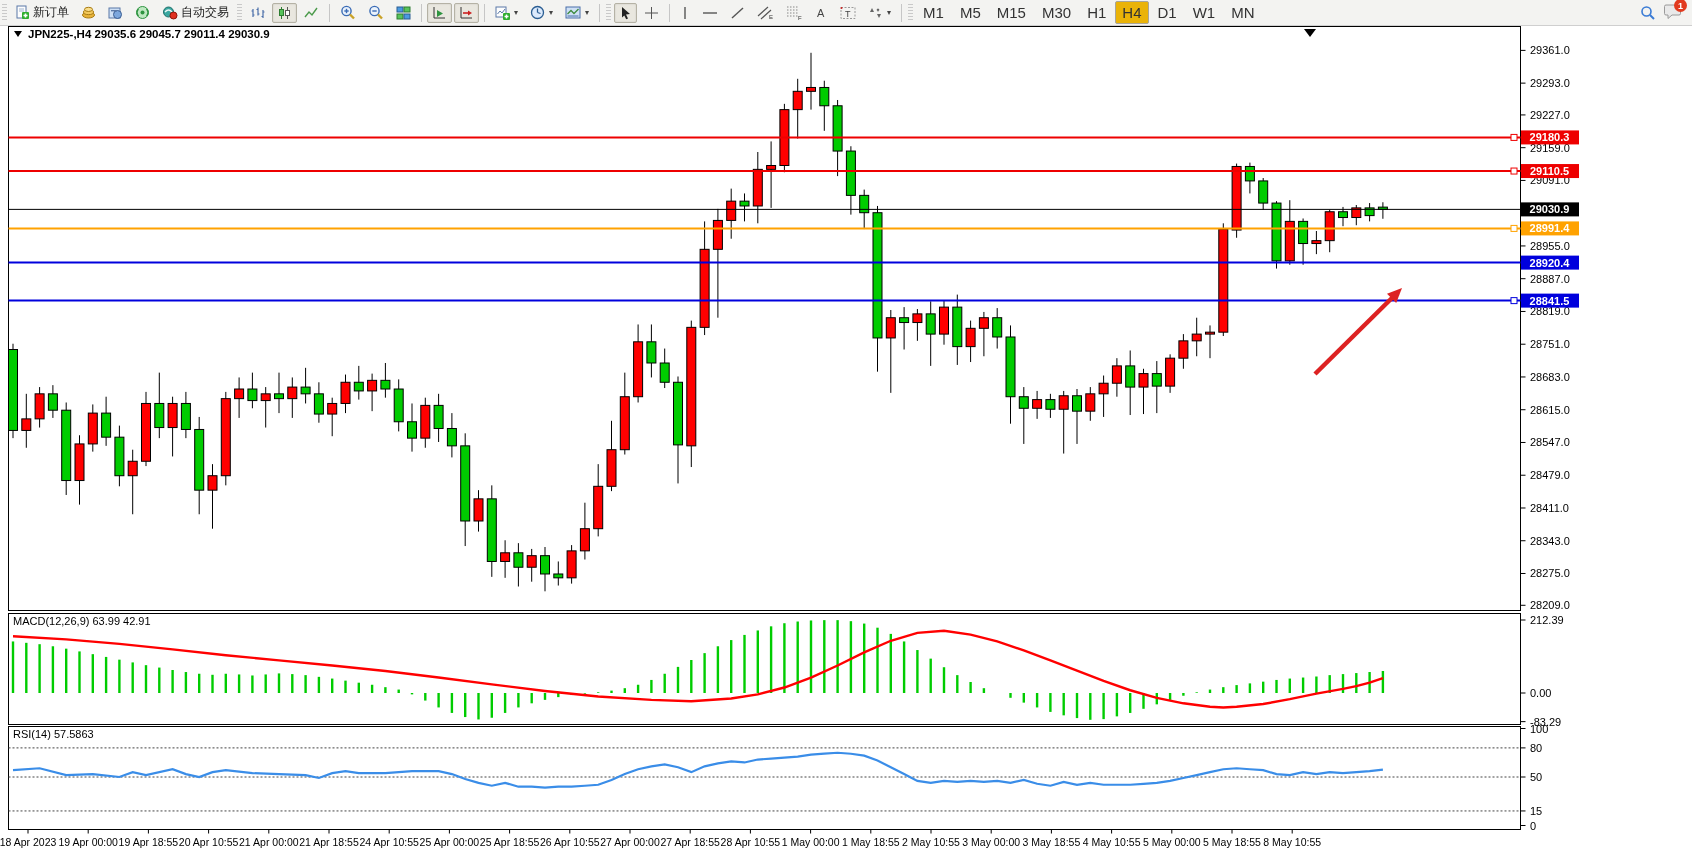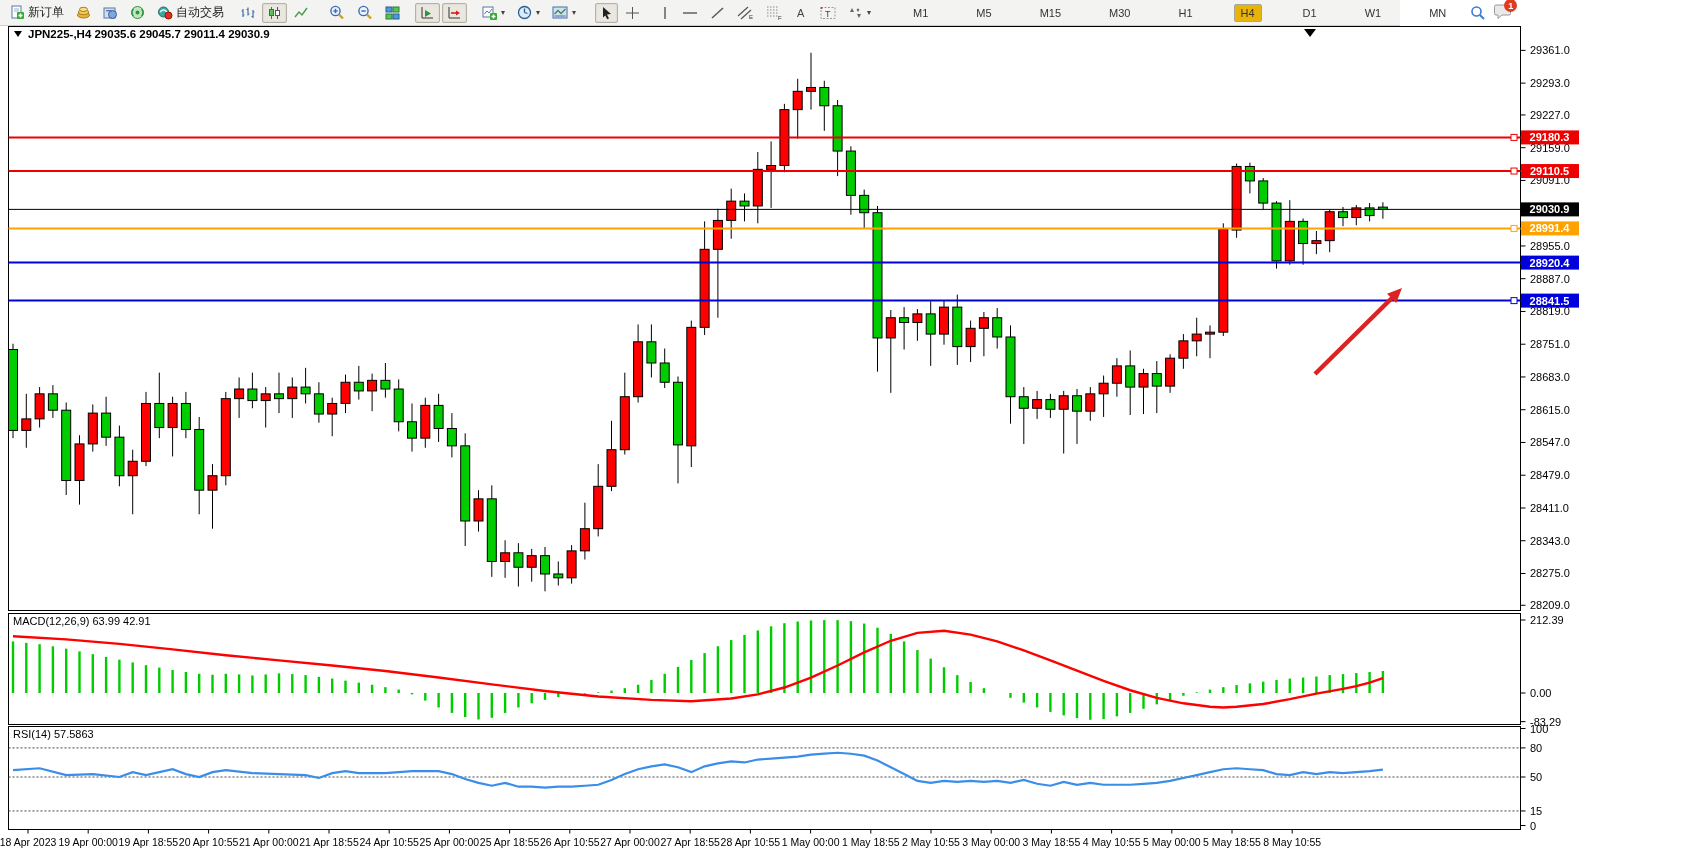--- a/index.html
+++ b/index.html
@@ -1,27 +1,27 @@
 <!DOCTYPE html>
 <html><head>
 <meta charset="utf-8">
 <style>
   html,body{margin:0;padding:0;background:#ececec;width:1692px;height:854px;overflow:hidden;
     font-family:"Liberation Sans","DejaVu Sans",sans-serif;}
   #stage{position:relative;width:1692px;height:854px;background:#fff;}
   
-  #toolbar{position:absolute;left:0;top:0;width:1400px;height:25px;background:#f3f3f1;
+  #toolbar{position:absolute;left:0;top:0;width:1692px;height:25px;background:#f3f3f1;
     border-bottom:1px solid #cfcfcf;display:flex;align-items:center;z-index:5;font-size:12px;color:#222;}
   .tb-grip{width:5px;height:18px;margin:0 2px;background:repeating-linear-gradient(180deg,#c9c9c9 0 1px,transparent 1px 3px);}
   .tb-sep{width:1px;height:18px;background:#c6c6c6;margin:0 4px;}
   .tb-btn{display:flex;align-items:center;gap:3px;padding:2px 4px;margin:0 1px;border:1px solid transparent;
     border-radius:2px;cursor:default;white-space:nowrap;}
   .tb-btn.active{background:#e9e7df;border:1px solid #b5b2a5;box-shadow:inset 0 0 2px #00000022;}
   .tb-btn svg{display:block;}
-  .tf-btn{padding:2px 6px;margin:0 17px;border:1px solid transparent;border-radius:2px;font-size:11px;color:#333;}
+  .tf-btn{padding:2px 6px;margin:0 1px;border:1px solid transparent;border-radius:2px;font-size:15px;color:#333;}
   .tf-btn.active{background:#eab308;border:1px solid #a8a59a;}
   .caret{font-size:8px;color:#444;margin-left:1px;}
   #tb-right{margin-left:auto;display:flex;align-items:center;margin-right:10px;gap:8px;}
   .badge{position:absolute;right:-5px;top:-4px;background:#e23a1e;color:#fff;border-radius:50%;
     width:13px;height:13px;font-size:9px;font-weight:bold;display:flex;align-items:center;justify-content:center;}
   #chat-wrap{position:relative;}
   
   #chart-svg{position:absolute;left:0;top:0;z-index:1;}
 </style>
 </head>

